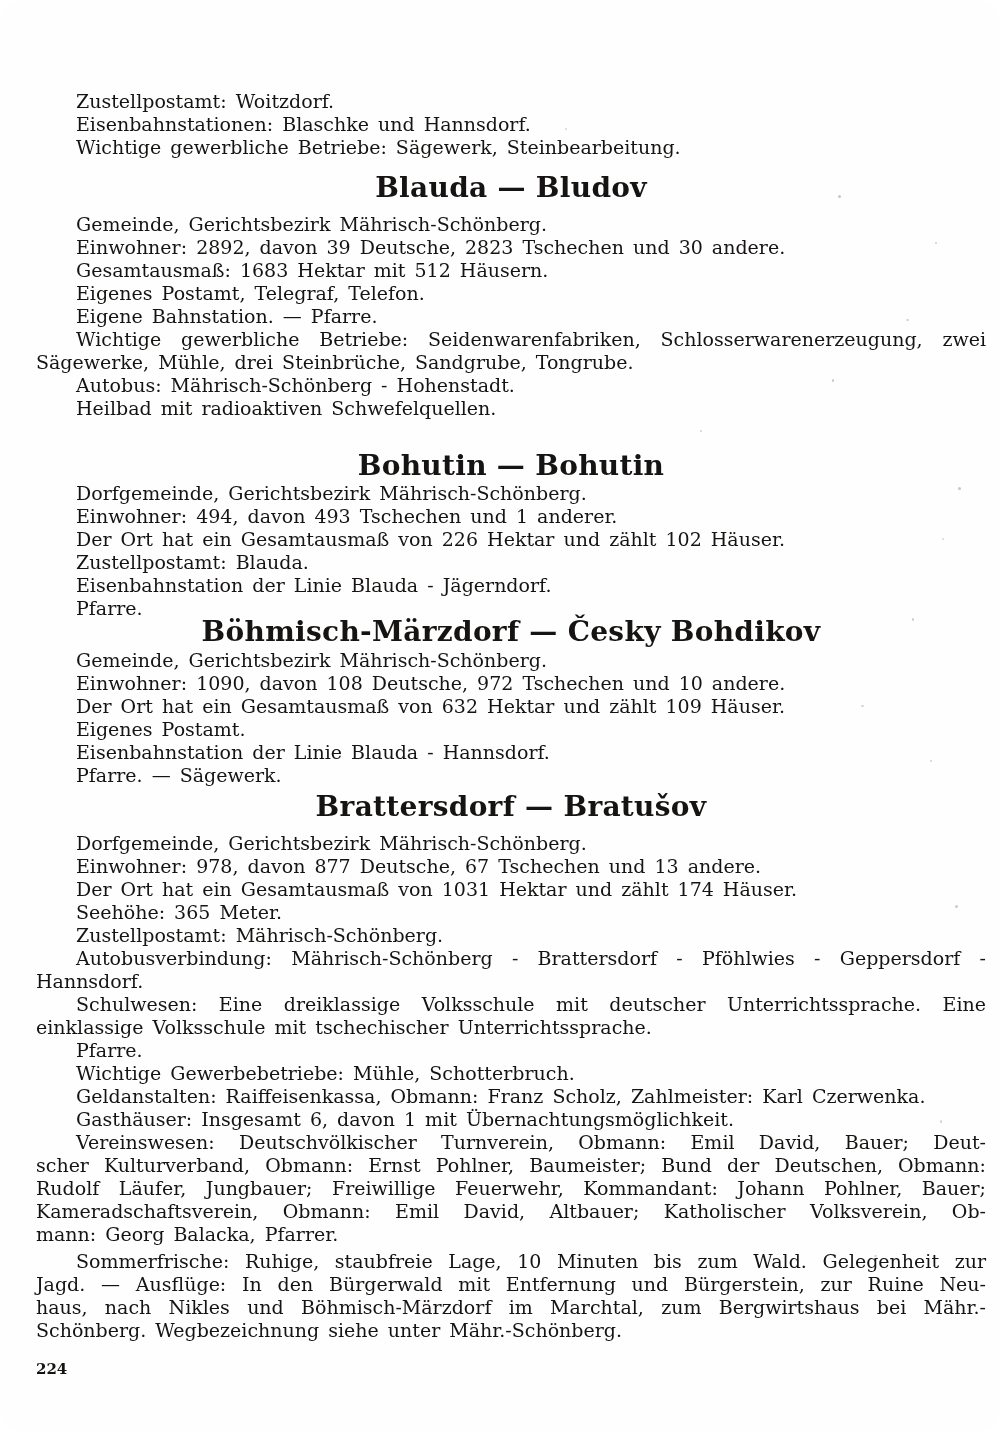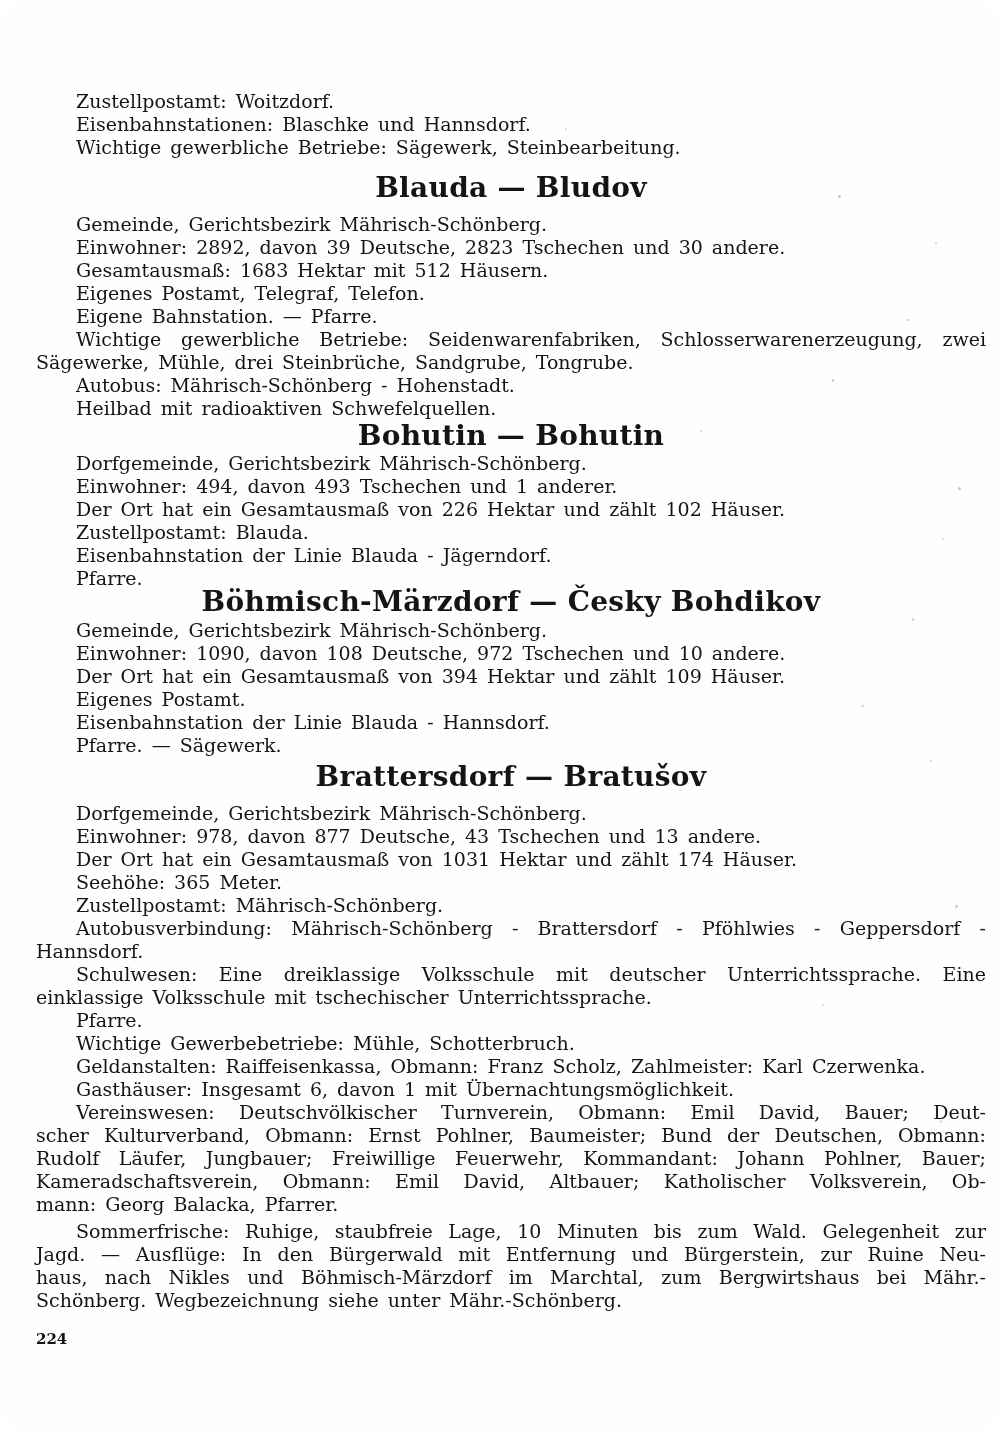--- a/index.html
+++ b/index.html
@@ -69,44 +69,44 @@
       <p class="ln ind">Einwohner: 2892, davon 39 Deutsche, 2823 Tschechen und 30 andere.</p>
       <p class="ln ind">Gesamtausmaß: 1683 Hektar mit 512 Häusern.</p>
       <p class="ln ind">Eigenes Postamt, Telegraf, Telefon.</p>
       <p class="ln ind">Eigene Bahnstation. — Pfarre.</p>
       <p class="ln ind j">Wichtige gewerbliche Betriebe: Seidenwarenfabriken, Schlosserwarenerzeugung, zwei</p>
       <p class="ln">Sägewerke, Mühle, drei Steinbrüche, Sandgrube, Tongrube.</p>
       <p class="ln ind">Autobus: Mährisch-Schönberg - Hohenstadt.</p>
       <p class="ln ind">Heilbad mit radioaktiven Schwefelquellen.</p>
     </section>
 
-    <h2 class="heading" style="margin-top:4px">Bohutin — Bohutin</h2>
+    <h2 class="heading" style="margin-top:34px">Bohutin — Bohutin</h2>
     <section class="entry" style="margin-top:5px">
       <p class="ln ind">Dorfgemeinde, Gerichtsbezirk Mährisch-Schönberg.</p>
       <p class="ln ind">Einwohner: 494, davon 493 Tschechen und 1 anderer.</p>
       <p class="ln ind">Der Ort hat ein Gesamtausmaß von 226 Hektar und zählt 102 Häuser.</p>
       <p class="ln ind">Zustellpostamt: Blauda.</p>
       <p class="ln ind">Eisenbahnstation der Linie Blauda - Jägerndorf.</p>
       <p class="ln ind">Pfarre.</p>
     </section>
 
     <h2 class="heading" style="margin-top:0">Böhmisch-Märzdorf — Česky Bohdikov</h2>
     <section class="entry" style="margin-top:6px">
       <p class="ln ind">Gemeinde, Gerichtsbezirk Mährisch-Schönberg.</p>
       <p class="ln ind">Einwohner: 1090, davon 108 Deutsche, 972 Tschechen und 10 andere.</p>
-      <p class="ln ind">Der Ort hat ein Gesamtausmaß von 394 Hektar und zählt 109 Häuser.</p>
+      <p class="ln ind">Der Ort hat ein Gesamtausmaß von 632 Hektar und zählt 109 Häuser.</p>
       <p class="ln ind">Eigenes Postamt.</p>
       <p class="ln ind">Eisenbahnstation der Linie Blauda - Hannsdorf.</p>
       <p class="ln ind">Pfarre. — Sägewerk.</p>
     </section>
 
     <h2 class="heading" style="margin-top:8px">Brattersdorf — Bratušov</h2>
     <section class="entry" style="margin-top:14px">
       <p class="ln ind">Dorfgemeinde, Gerichtsbezirk Mährisch-Schönberg.</p>
-      <p class="ln ind">Einwohner: 978, davon 877 Deutsche, 43 Tschechen und 13 andere.</p>
+      <p class="ln ind">Einwohner: 978, davon 877 Deutsche, 67 Tschechen und 13 andere.</p>
       <p class="ln ind">Der Ort hat ein Gesamtausmaß von 1031 Hektar und zählt 174 Häuser.</p>
       <p class="ln ind">Seehöhe: 365 Meter.</p>
       <p class="ln ind">Zustellpostamt: Mährisch-Schönberg.</p>
       <p class="ln ind j">Autobusverbindung: Mährisch-Schönberg - Brattersdorf - Pföhlwies - Geppersdorf -</p>
       <p class="ln">Hannsdorf.</p>
       <p class="ln ind j">Schulwesen: Eine dreiklassige Volksschule mit deutscher Unterrichtssprache. Eine</p>
       <p class="ln">einklassige Volksschule mit tschechischer Unterrichtssprache.</p>
       <p class="ln ind">Pfarre.</p>
       <p class="ln ind">Wichtige Gewerbebetriebe: Mühle, Schotterbruch.</p>
       <p class="ln ind">Geldanstalten: Raiffeisenkassa, Obmann: Franz Scholz, Zahlmeister: Karl Czerwenka.</p>

